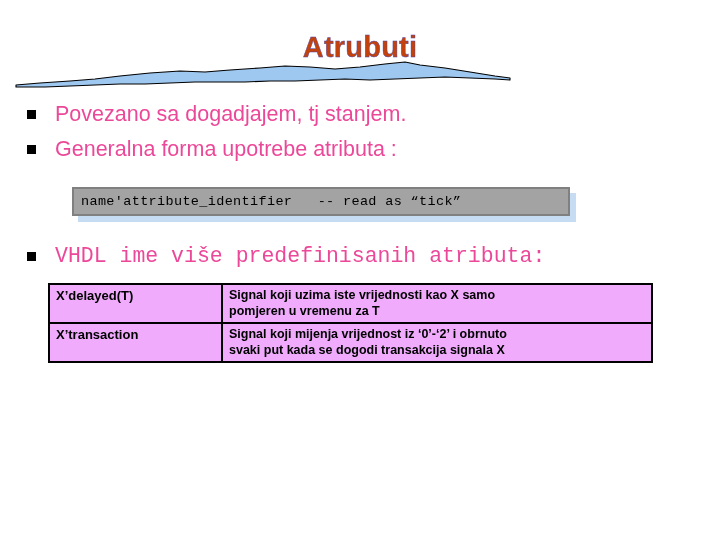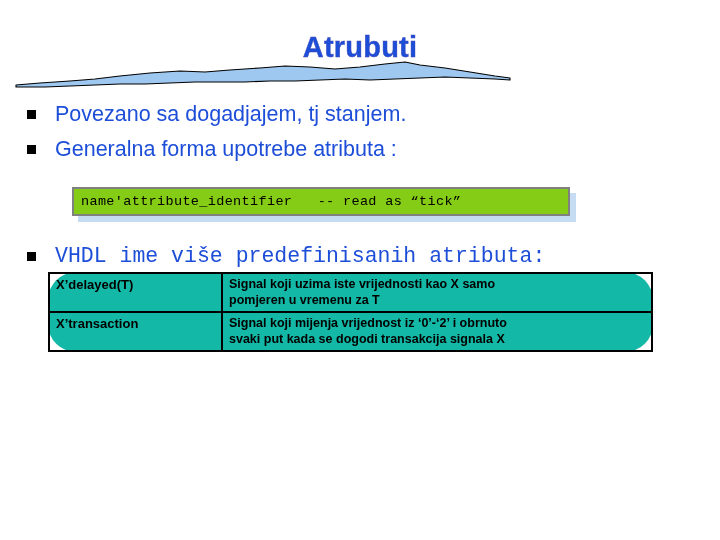--- a/index.html
+++ b/index.html
@@ -19,21 +19,21 @@
   
   #slide-title {
     position: absolute;
     left: 0;
     top: 31px;
     width: 720px;
     text-align: center;
     font-family: "Liberation Sans", sans-serif;
     font-size: 29px;
     font-weight: bold;
-    color: #1d4ed8;
+    color: #c2410c;
     letter-spacing: 0.2px;
     -webkit-text-stroke: 0.4px #4a4ab5;
   }
 
   
   #title-wave {
     position: absolute;
     left: 0;
     top: 58px;
     width: 540px;
@@ -50,21 +50,21 @@
     width: 9px;
     height: 9px;
     background: #000000;
     margin-top: 9px;
     margin-right: 19px;
     flex: 0 0 auto;
   }
   .bullet-text {
     font-size: 21.5px;
     line-height: 27px;
-    color: #1d4ed8;
+    color: #ec4899;
     white-space: nowrap;
   }
   #bullet-1 { left: 27px; top: 101px; }
   #bullet-2 { left: 27px; top: 136px; }
   #bullet-3 { left: 27px; top: 243px; font-family: Liberation Mono, monospace; }
 
   
   #code-box-wrap {
     position: absolute;
     left: 72px;
@@ -80,44 +80,43 @@
     height: 100%;
     background: #c6dcf3;
   }
   #code-box {
     position: absolute;
     left: 0;
     top: 0;
     width: 100%;
     height: 100%;
     box-sizing: border-box;
-    background: #84cc16;
+    background: #a3a3a3;
     border: 2px solid #808080;
     display: flex;
     align-items: center;
   }
   #code-text {
     font-family: "Liberation Mono", "DejaVu Sans Mono", monospace;
     font-size: 13.5px;
     white-space: pre;
     color: #000000;
     padding-left: 7px;
     letter-spacing: 0.35px;
   }
 
   
   #attr-table {
     position: absolute;
     left: 48px;
-    top: 272px;
+    top: 283px;
     width: 605px;
     border-collapse: collapse;
     table-layout: fixed;
-    background: #14b8a6;
-    border-radius: 28px;
+    background: #f0abfc;
   }
   #attr-table td {
     border: 2px solid #000000;
     padding: 3px 5px 3px 6px;
     font-size: 12.5px;
     font-weight: bold;
     line-height: 15.5px;
     vertical-align: top;
     color: #000000;
   }

